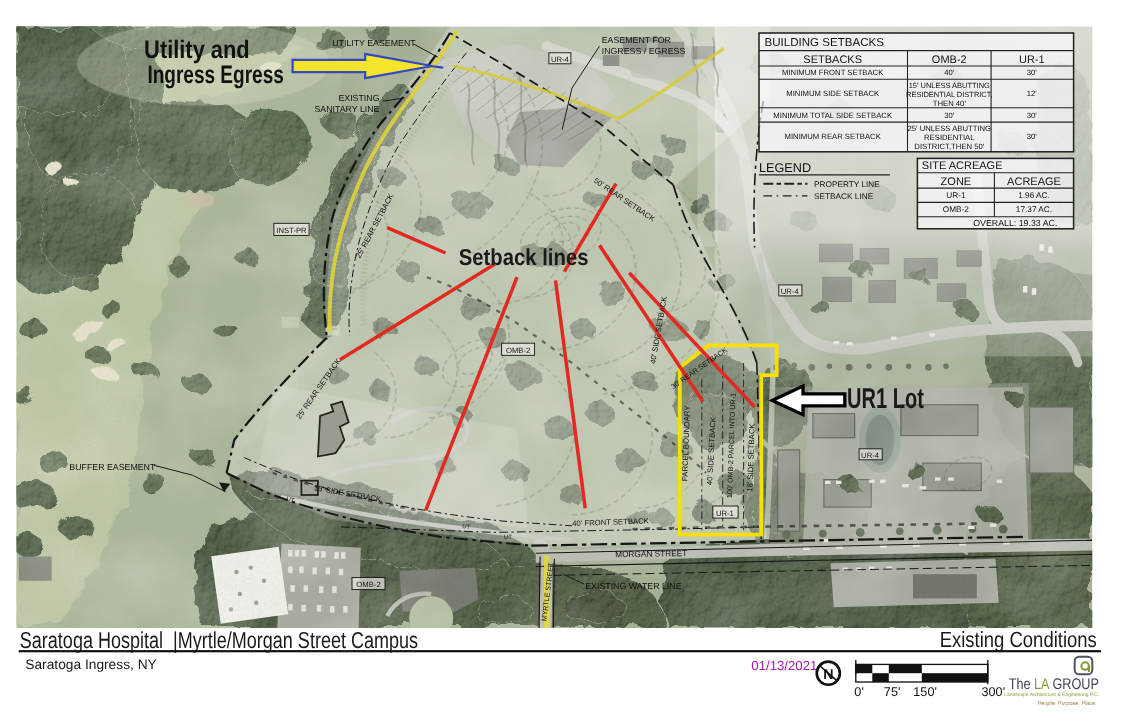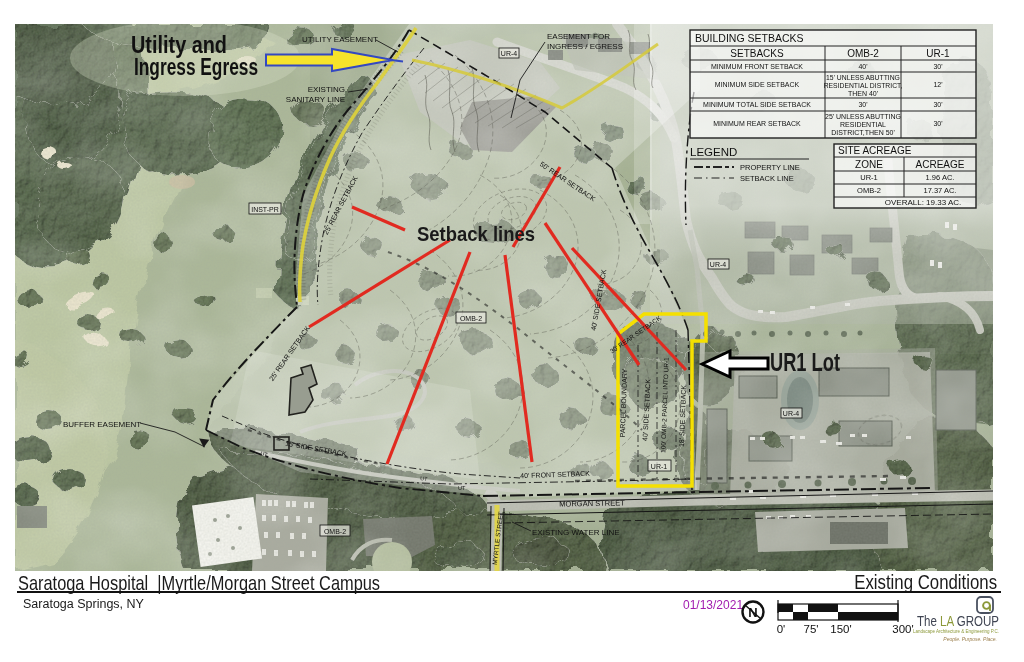--- a/index.html
+++ b/index.html
@@ -627,21 +627,21 @@
         <text x="923" y="205" font-size="8">OVERALL: 19.33 AC.</text>
       </g>
     </g>
   </g>
 </g>
 </svg>
 <div id="bottombar" style="position:absolute;left:0;top:571px;width:1024px;height:91px;background:#fff;">
   <div style="position:absolute;left:18px;top:0px;font-size:21px;color:#1a1a1a;white-space:nowrap;transform:scaleX(0.78);transform-origin:0 0;">Saratoga Hospital&nbsp; |Myrtle/Morgan Street Campus</div>
   <div style="position:absolute;right:27px;top:0px;font-size:20px;color:#1a1a1a;white-space:nowrap;transform:scaleX(0.84);transform-origin:100% 0;">Existing Conditions</div>
   <div style="position:absolute;left:17px;top:20px;width:984px;height:0;border-top:2.5px solid #111;"></div>
-  <div style="position:absolute;left:23px;top:26px;font-size:12.5px;color:#1a1a1a;">Saratoga Springs, NY</div>
+  <div style="position:absolute;left:23px;top:26px;font-size:12.5px;color:#1a1a1a;">Saratoga Ingress, NY</div>
   <div style="position:absolute;left:683px;top:27px;font-size:12px;color:#a21caf;">01/13/2021</div>
   <svg width="1024" height="91" style="position:absolute;left:0;top:0">
 
     <circle cx="753" cy="41" r="10.5" fill="none" stroke="#111" stroke-width="2.4"></circle>
     <text x="753" y="46" font-size="13" font-weight="bold" text-anchor="middle" fill="#111">N</text>
     <line x1="745" y1="34" x2="761" y2="48" stroke="#111" stroke-width="1.4"></line>
 
     <g>
       <rect x="778" y="33" width="120" height="16" fill="#fff" stroke="#111" stroke-width="1.2"></rect>
       <rect x="778" y="33" width="15" height="8" fill="#111"></rect>

